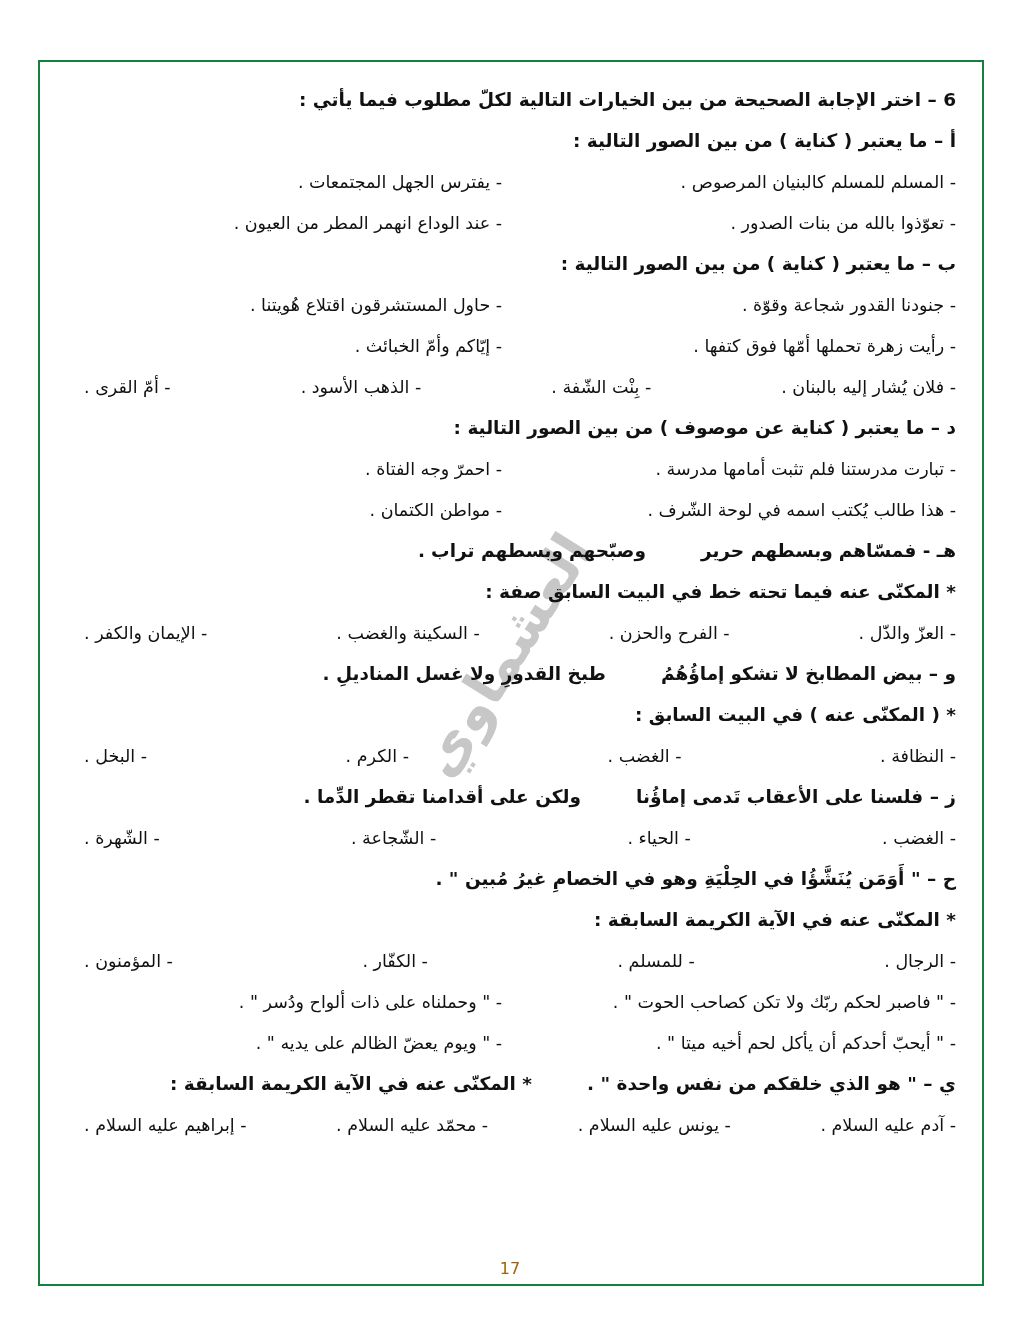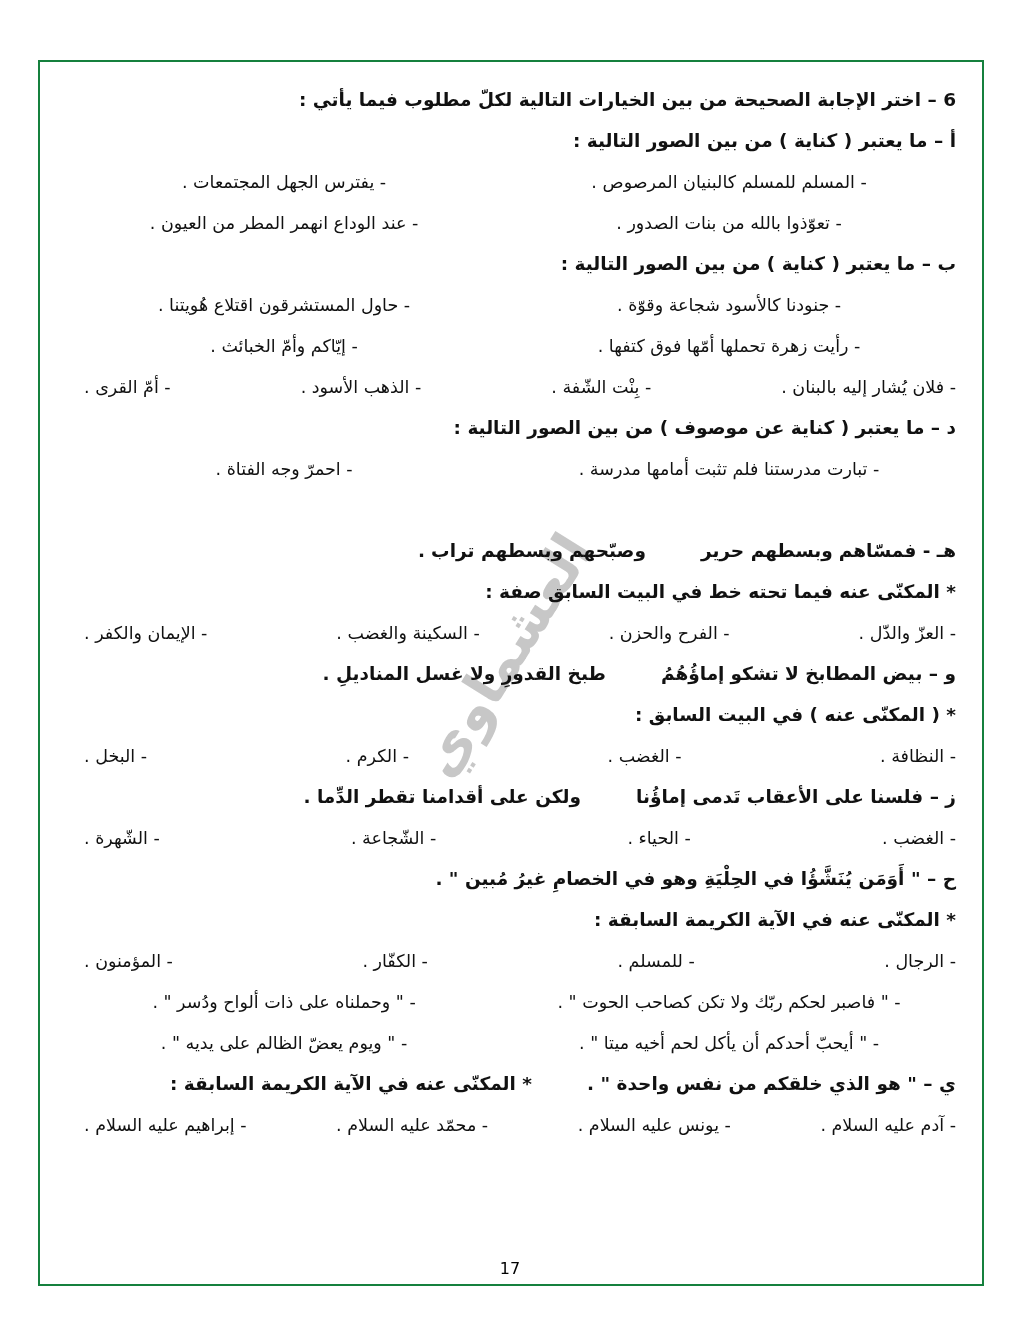--- a/index.html
+++ b/index.html
@@ -17,28 +17,28 @@
     position:absolute;top:36px;left:38px;right:36px;bottom:34px;z-index:1;
     border:2px solid #15803d;box-sizing:border-box;
     padding:18px 26px 4px 26px;direction:rtl;margin-top:24px;
   }
   .row{
     height:41px;display:flex;align-items:center;
     font-size:17.5px;line-height:1.2;white-space:nowrap;
   }
   .row.h{font-weight:bold;font-size:18.5px;}
   .row.two{display:grid;grid-template-columns:51% 49%;align-items:center;}
-  .row.two .opt{display:block;text-align:center;}
+  .row.two .opt{display:block;text-align:right;}
   .row.four{display:flex;justify-content:space-between;padding-left:18px;}
   .row.verse{gap:55px;font-weight:bold;font-size:18.5px;}
   .half{display:inline-flex;gap:6px;}
   .u{text-underline-offset:5px;text-decoration-thickness:1.5px;}
   .page-number{
     position:absolute;bottom:42px;left:0;right:0;z-index:2;
-    text-align:center;font-size:16px;color:#000000;
+    text-align:center;font-size:16px;color:#a16207;
   }
 </style>
 </head>
 <body>
 
 <div class="watermark">العشماوي</div>
 
 <div class="sheet">
 
   <div class="row h">6 – اختر الإجابة الصحيحة من بين الخيارات التالية لكلّ مطلوب فيما يأتي :</div>
@@ -48,41 +48,43 @@
     <span class="opt">- المسلم للمسلم كالبنيان المرصوص .</span>
     <span class="opt">- يفترس الجهل المجتمعات .</span>
   </div>
   <div class="row two">
     <span class="opt">- تعوّذوا بالله من بنات الصدور .</span>
     <span class="opt">- عند الوداع انهمر المطر من العيون .</span>
   </div>
 
   <div class="row h">ب – ما يعتبر ( كناية ) من بين الصور التالية :</div>
   <div class="row two">
-    <span class="opt">- جنودنا كالأسود شجاعة وقوّة .</span>
+    <span class="opt">- جنودنا القدور شجاعة وقوّة .</span>
     <span class="opt">- حاول المستشرقون اقتلاع هُويتنا .</span>
   </div>
   <div class="row two">
     <span class="opt">- رأيت زهرة تحملها أمّها فوق كتفها .</span>
     <span class="opt">- إيّاكم وأمّ الخبائث .</span>
   </div>
 
   <div class="row four">
     <span>- فلان يُشار إليه بالبنان .</span>
     <span>- بِنْت الشّفة .</span>
     <span>- الذهب الأسود .</span>
     <span>- أمّ القرى .</span>
   </div>
 
   <div class="row h">د – ما يعتبر ( كناية عن موصوف ) من بين الصور التالية :</div>
   <div class="row two">
     <span class="opt">- تبارت مدرستنا فلم تثبت أمامها مدرسة .</span>
     <span class="opt">- احمرّ وجه الفتاة .</span>
   </div>
   <div class="row two">
+    <span class="opt">- هذا طالب يُكتب اسمه في لوحة الشّرف .</span>
+    <span class="opt">- مواطن الكتمان .</span>
   </div>
 
   <div class="row verse">
     <span class="half">
       <span>هـ - فمسّاهم</span>
       <span class="u">وبسطهم حرير</span>
     </span>
     <span class="half">
       <span>وصبّحهم</span>
       <span class="u">وبسطهم تراب</span>

